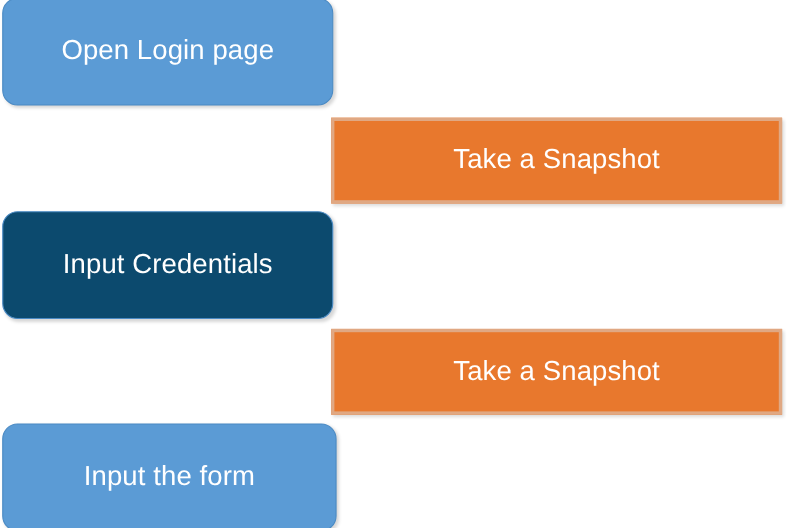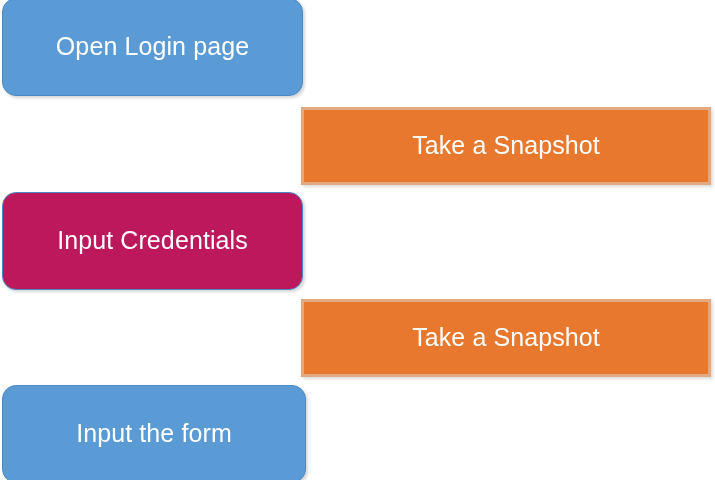--- a/index.html
+++ b/index.html
@@ -71,21 +71,21 @@
 <div id="canvas" style="background: rgb(255, 255, 255);">
 
   <div class="node step" id="node-0" style="background: rgb(91, 155, 213); border-color: rgb(74, 138, 196); color: rgb(255, 255, 255);">
     <span class="node-label">Open Login page</span>
   </div>
 
   <div class="node snapshot" id="node-1" style="background: rgb(232, 120, 45); border-color: rgb(224, 168, 131); color: rgb(255, 255, 255);">
     <span class="node-label">Take a Snapshot</span>
   </div>
 
-  <div class="node step" id="node-2" style="background: #be185d; border-color: rgb(74, 138, 196); color: rgb(255, 255, 255);">
+  <div class="node step" id="node-2" style="background: #0c4a6e; border-color: rgb(74, 138, 196); color: rgb(255, 255, 255);">
     <span class="node-label">Input Credentials</span>
   </div>
 
   <div class="node snapshot" id="node-3" style="background: rgb(232, 120, 45); border-color: rgb(224, 168, 131); color: rgb(255, 255, 255);">
     <span class="node-label">Take a Snapshot</span>
   </div>
 
   <div class="node step" id="node-4" style="background: rgb(91, 155, 213); border-color: rgb(74, 138, 196); color: rgb(255, 255, 255);">
     <span class="node-label">Input the form</span>
   </div>

